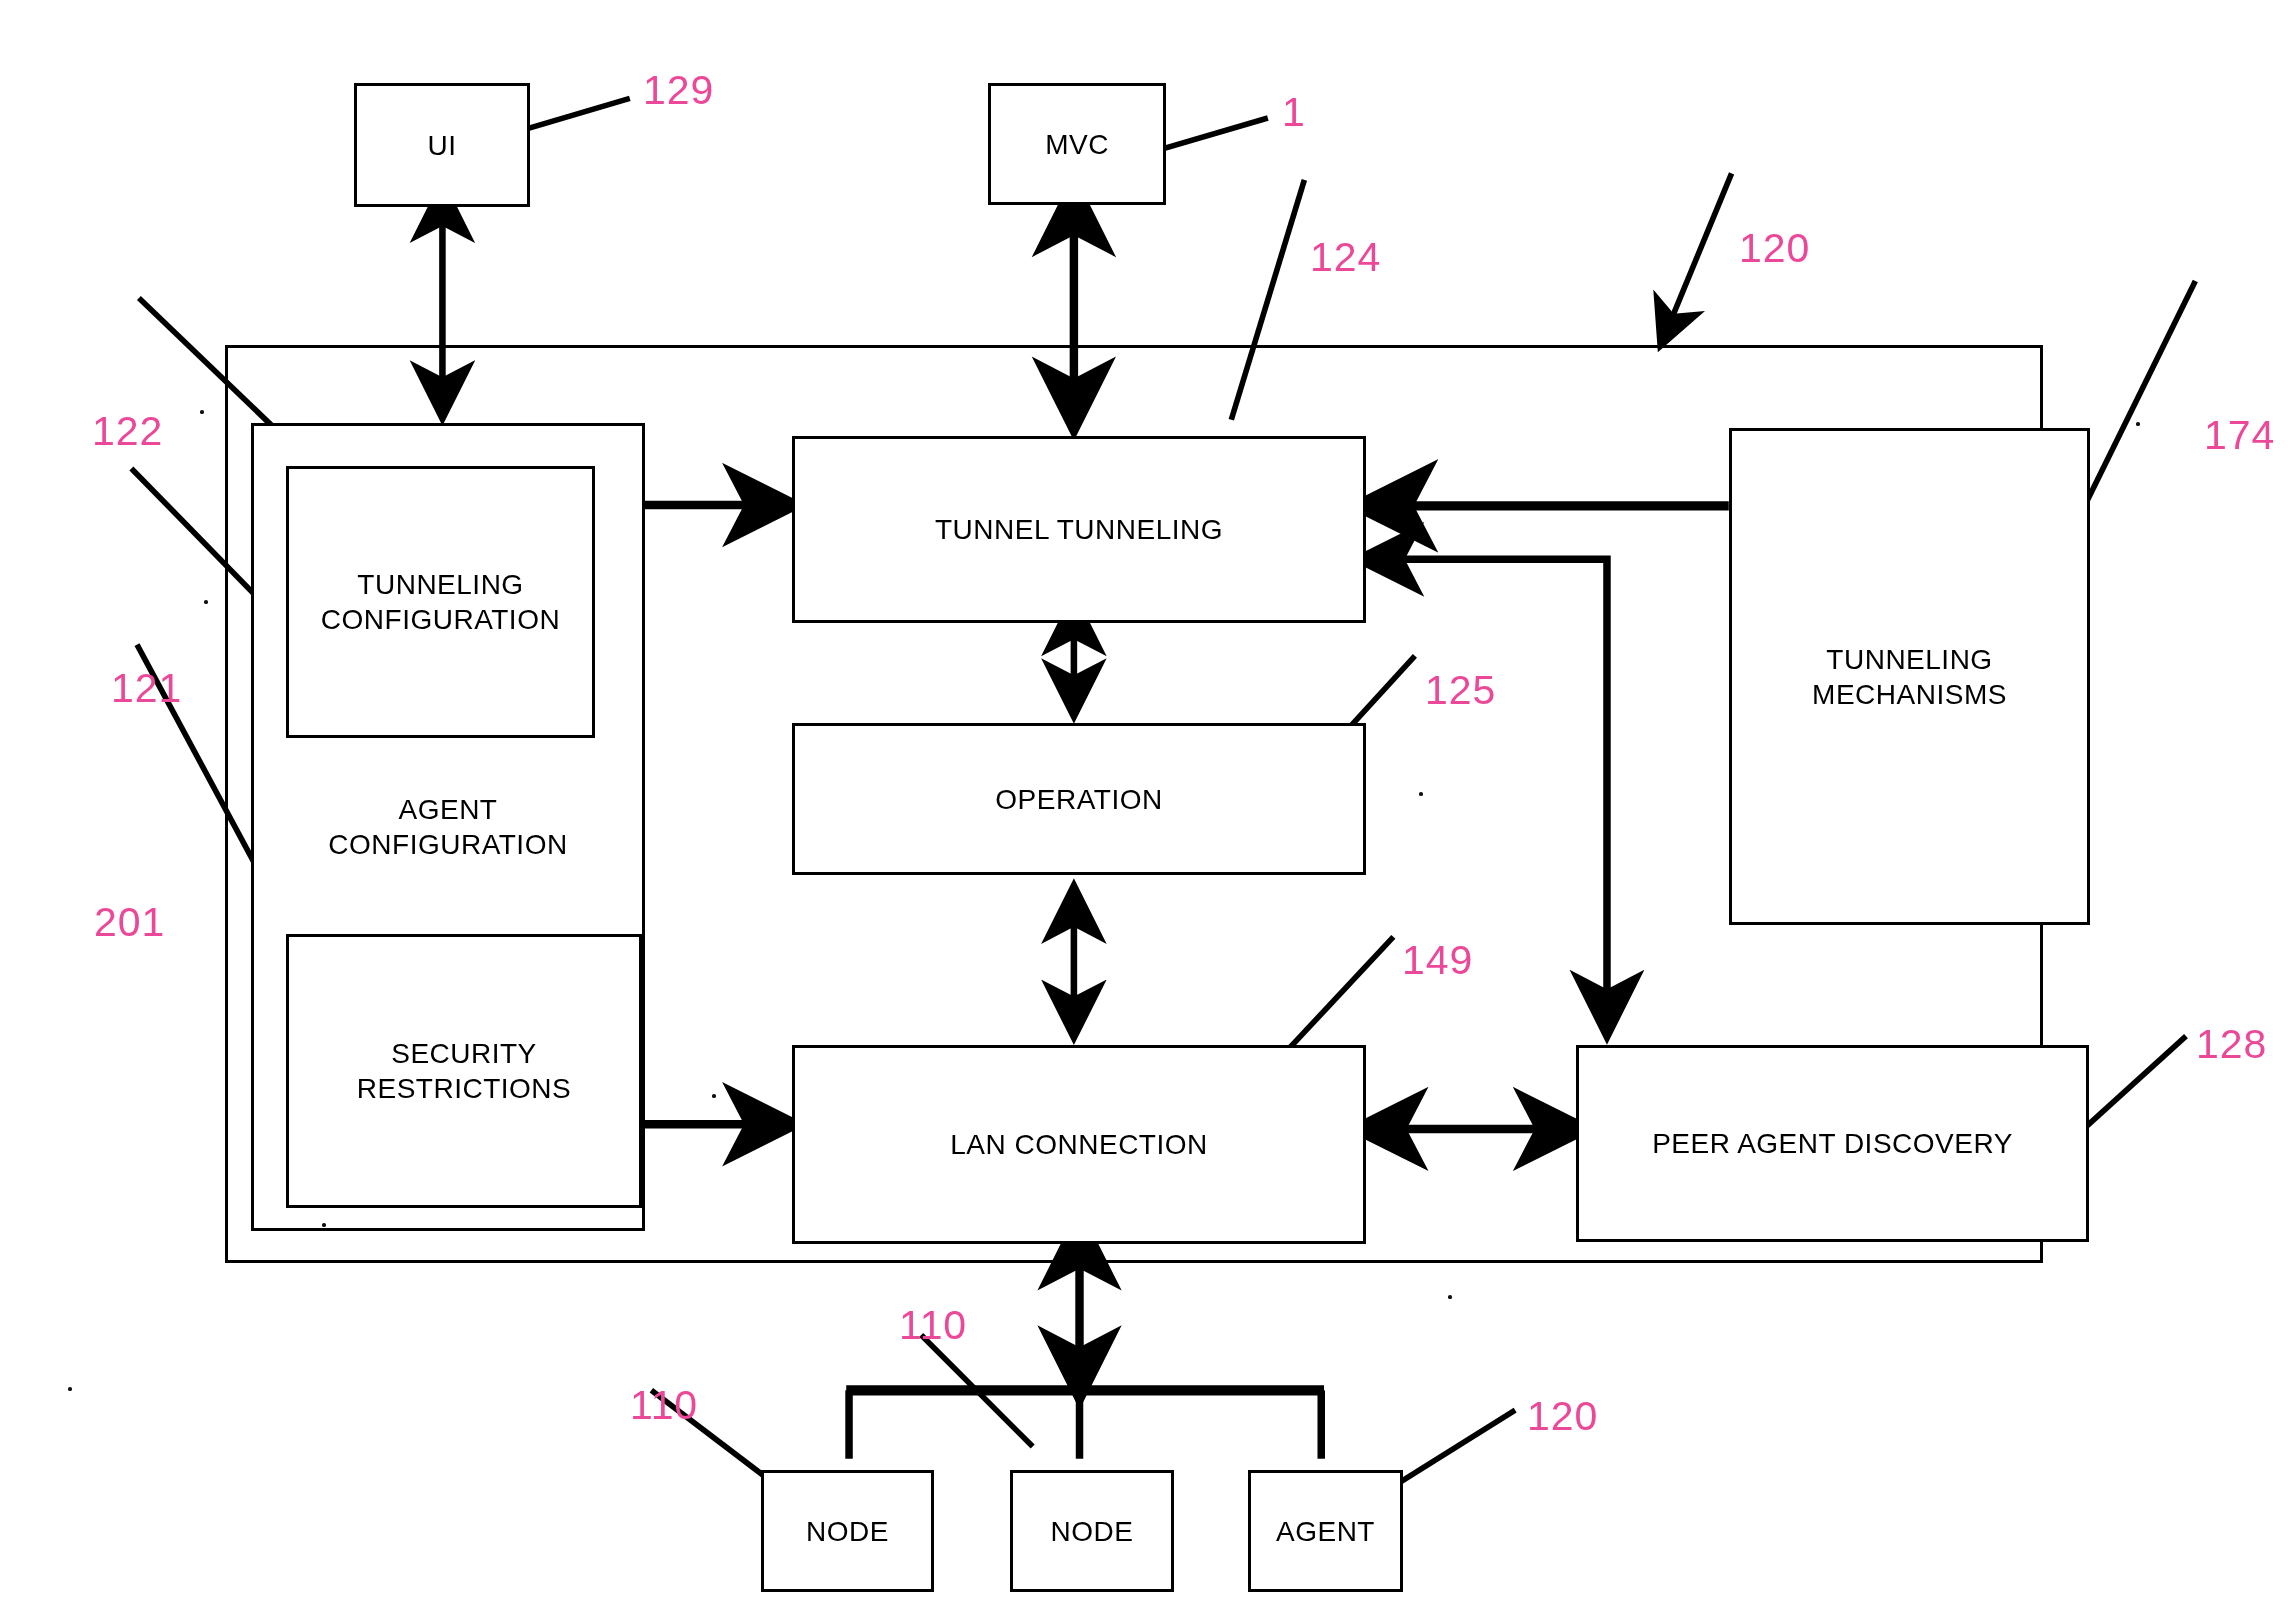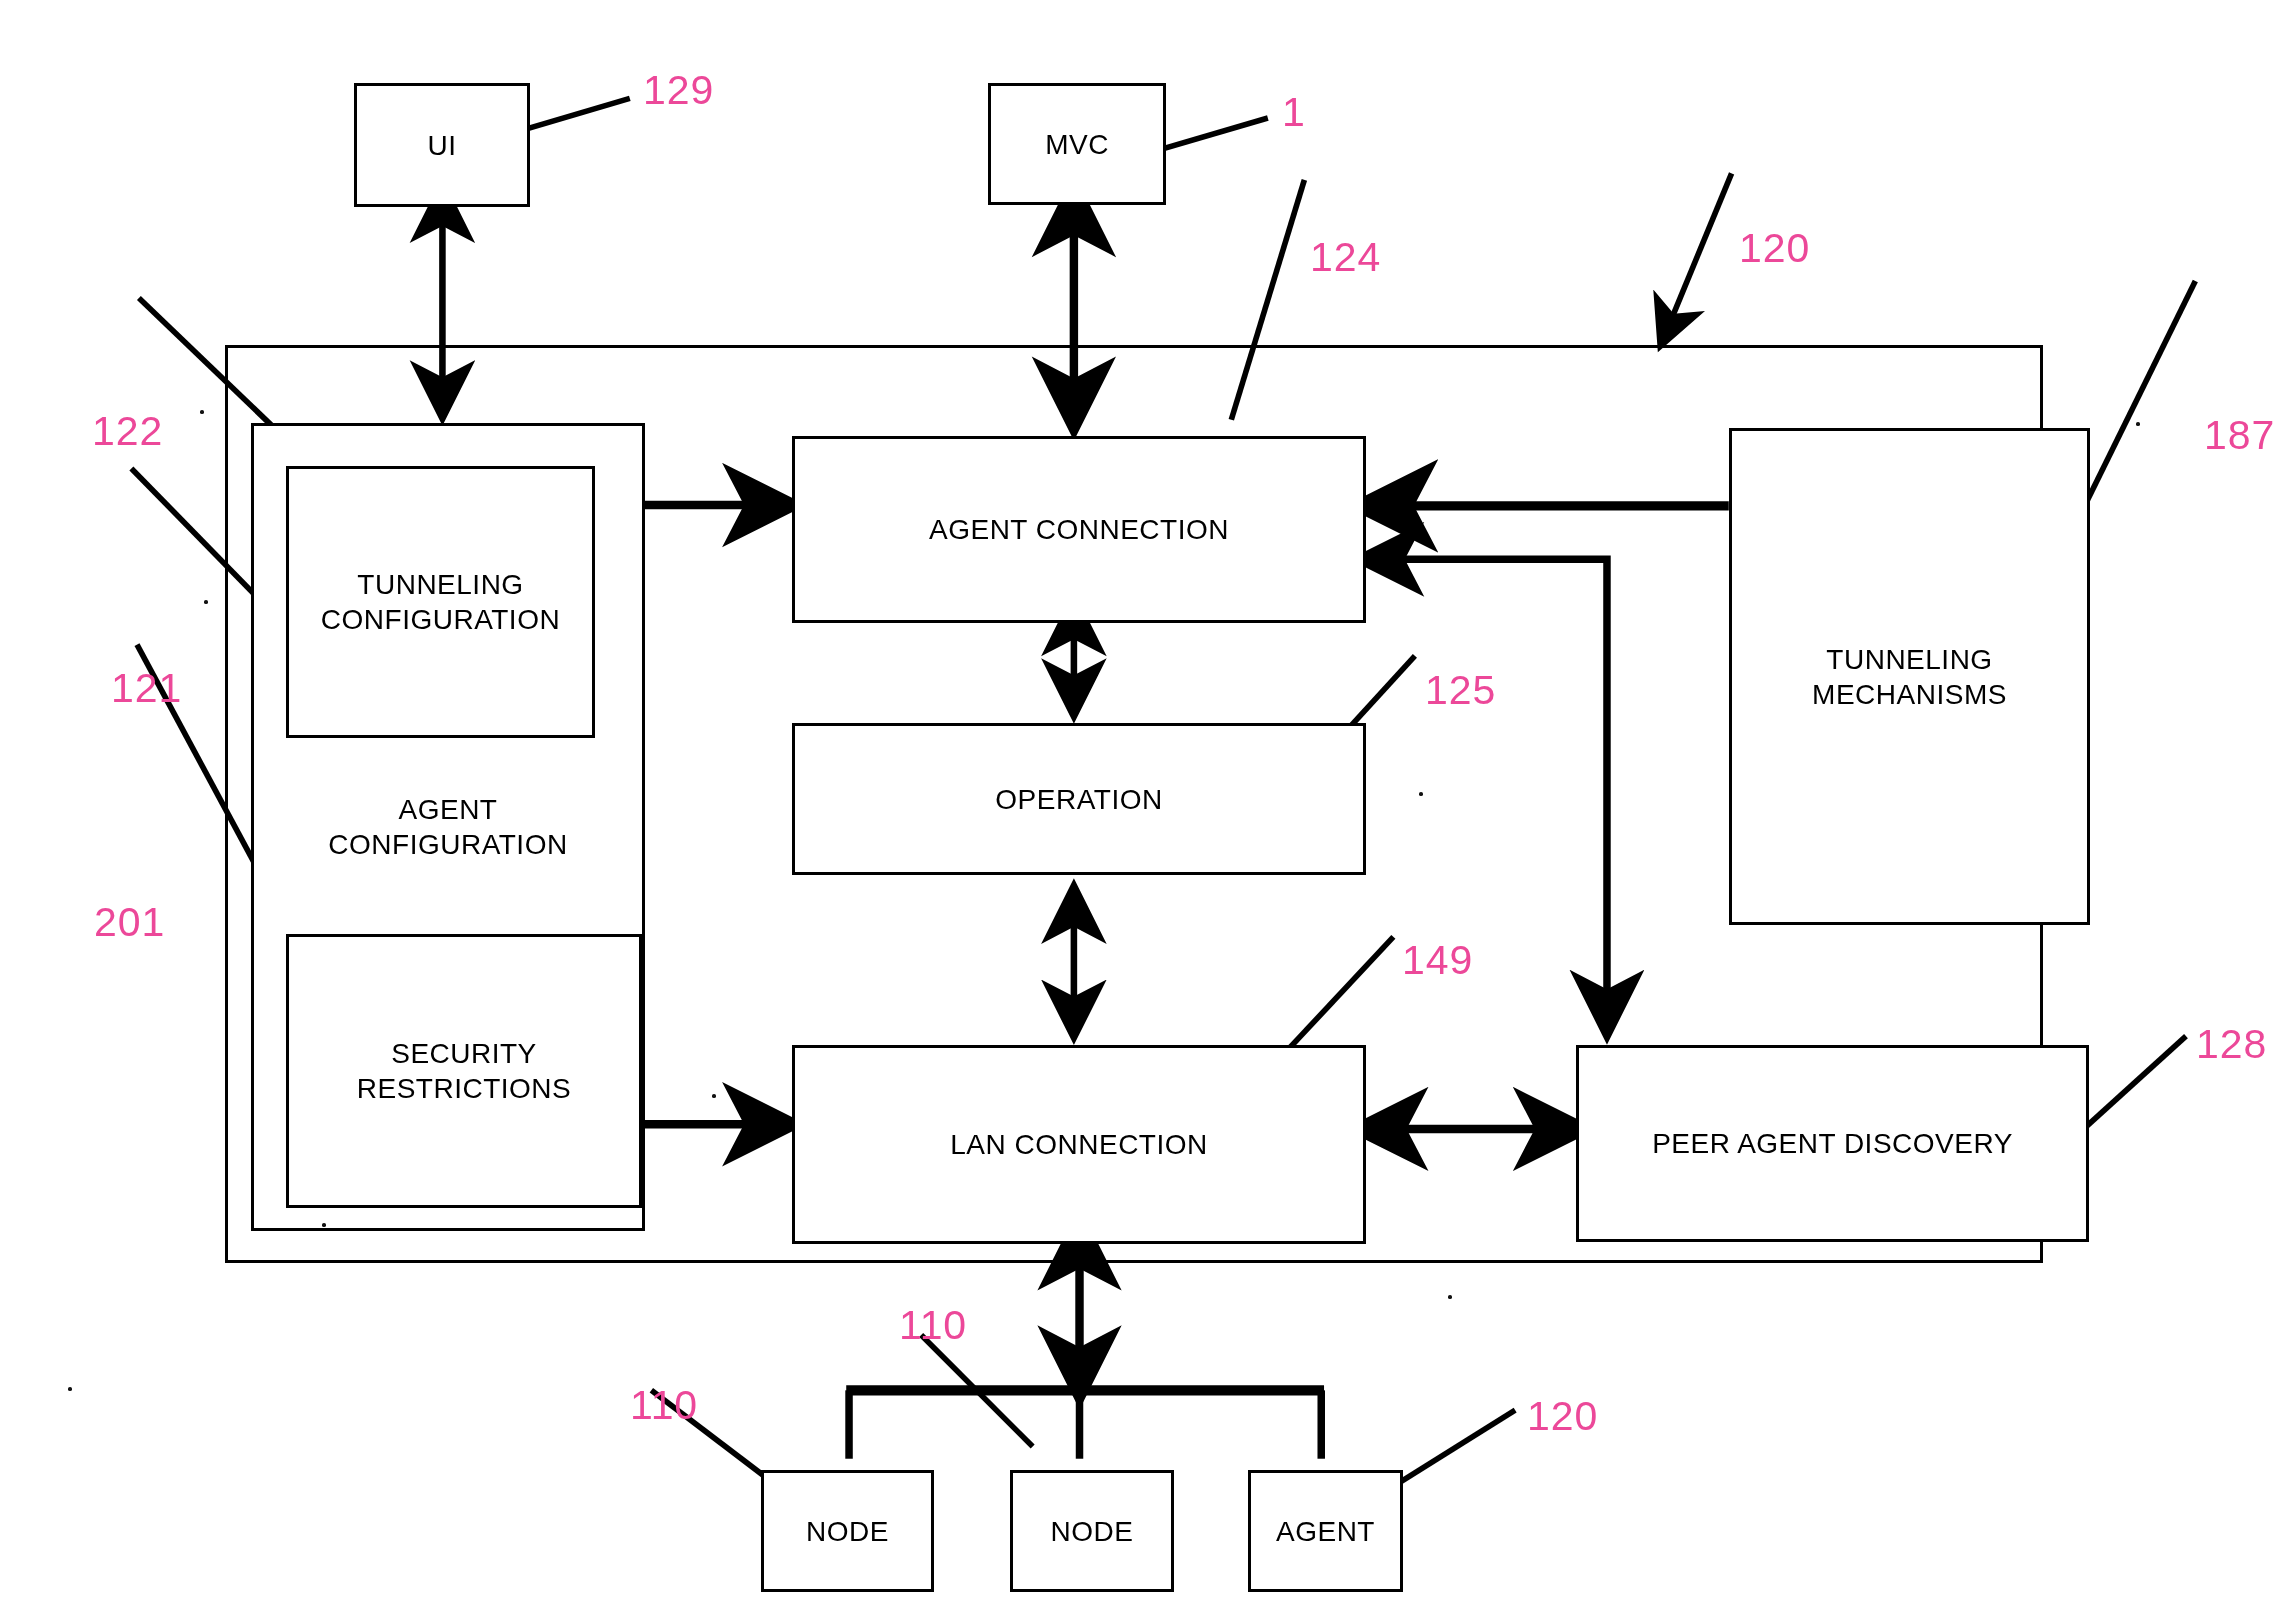--- a/index.html
+++ b/index.html
@@ -175,21 +175,21 @@
     <span class="box-label">TUNNELING
 CONFIGURATION</span>
   </div>
 
   <div class="box small-box" style="left:286px;top:918px;width:356px;height:274px;">
     <span class="box-label">SECURITY
 RESTRICTIONS</span>
   </div>
 
   <div class="box" style="left:792px;top:420px;width:574px;height:187px;">
-    <span class="box-label">AGENT CONNECTION</span>
+    <span class="box-label">TUNNEL TUNNELING</span>
   </div>
 
   <div class="box" style="left:792px;top:707px;width:574px;height:152px;">
     <span class="box-label">OPERATION</span>
   </div>
 
   <div class="box" style="left:792px;top:1029px;width:574px;height:199px;">
     <span class="box-label">LAN CONNECTION</span>
   </div>
 
@@ -211,21 +211,21 @@
   </div>
 
   <div class="box small-box" style="left:1248px;top:1454px;width:155px;height:122px;">
     <span class="box-label">AGENT</span>
   </div>
 
   <div class="ref" style="left:643px;top:67px;">129</div>
   <div class="ref" style="left:1282px;top:89px;">1</div>
   <div class="ref" style="left:1739px;top:225px;">120</div>
   <div class="ref" style="left:1310px;top:234px;">124</div>
-  <div class="ref" style="left:2204px;top:412px;">187</div>
+  <div class="ref" style="left:2204px;top:412px;">174</div>
   <div class="ref" style="left:92px;top:408px;">122</div>
   <div class="ref" style="left:111px;top:665px;">121</div>
   <div class="ref" style="left:94px;top:899px;">201</div>
   <div class="ref" style="left:1425px;top:667px;">125</div>
   <div class="ref" style="left:1402px;top:937px;">149</div>
   <div class="ref" style="left:2196px;top:1021px;">128</div>
   <div class="ref" style="left:630px;top:1382px;">110</div>
   <div class="ref" style="left:899px;top:1302px;">110</div>
   <div class="ref" style="left:1527px;top:1393px;">120</div>
 

